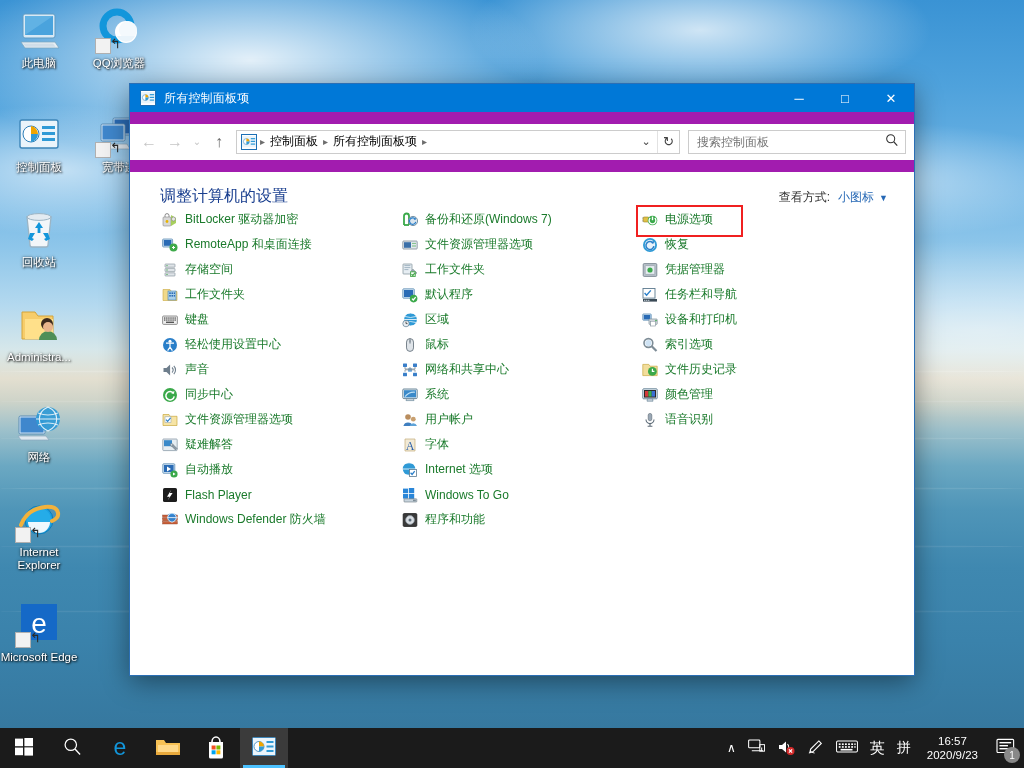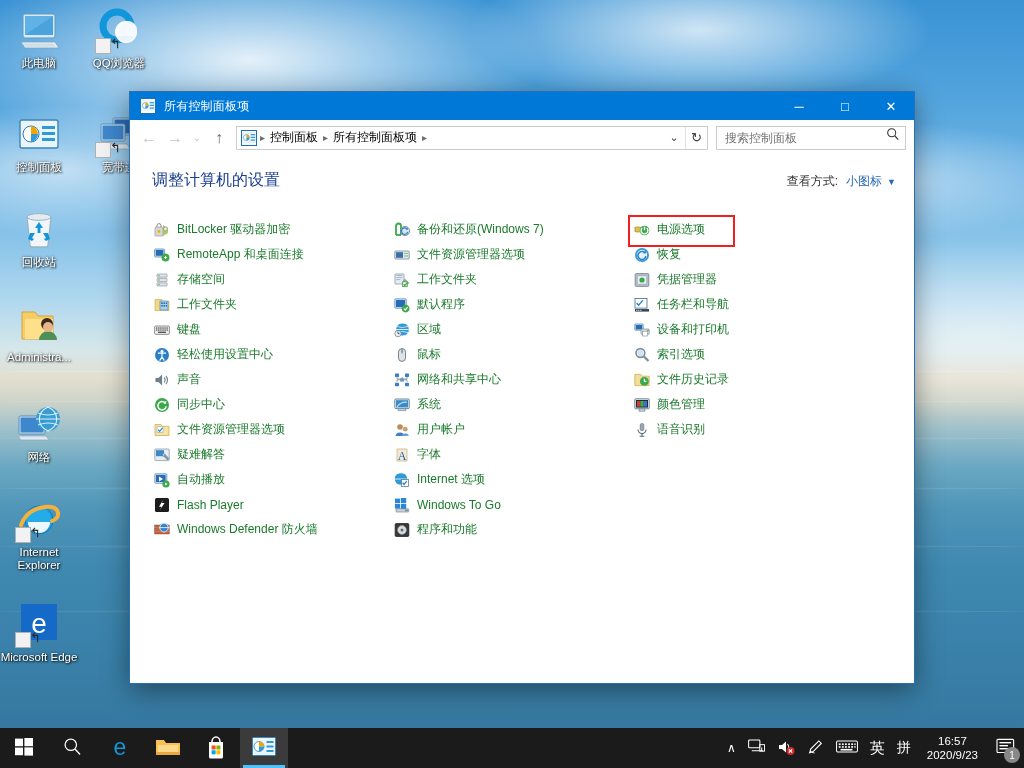--- a/index.html
+++ b/index.html
@@ -50,24 +50,24 @@
     position: absolute; left: 0; bottom: 0; width: 16px; height: 16px;
     background: #f2f2f2; border: 1px solid #b0b0b0;
   }
   .shortcut-arrow::after {
     content: "↱"; position: absolute; left: 2px; top: -3px;
     font-size: 13px; color: #2a2a2a; transform: scaleX(-1) translateX(-12px);
   }
 
   
   #window {
-    position: absolute; left: 130px; top: 92px; width: 784px; height: 591px;
-    background: #fde047;
+    position: absolute; left: 130px; top: 84px; width: 784px; height: 591px;
+    background: #a21caf;
     box-shadow: 0 0 0 1px #2b6fb5, 0 6px 26px rgba(0,0,0,.45);
-    display: flex; flex-direction: column;
+    display: flex; flex-direction: column; gap: 12px;
   }
   #titlebar {
     height: 28px; background: #0078d7; display: flex; align-items: center;
     flex: 0 0 auto; position: relative;
   }
   #titlebar .ticon {
     width: 16px; height: 16px; margin: 0 8px 0 10px; position: relative;
     background: #fff; border: 1px solid #1b6fb5;
   }
   #titlebar .ttext {
@@ -98,43 +98,43 @@
     border: 1px solid #1b6fb5; position: relative; flex: 0 0 auto;
   }
   .crumb { font-size: 12px; color: #000; padding: 0 4px; white-space: nowrap; }
   .crumbsep { color: #6d6d6d; font-size: 10px; padding: 0 1px; }
   #addressbar .arrow-dd, #addressbar .refresh {
     width: 22px; height: 22px; display: flex; align-items: center; justify-content: center;
     color: #444; font-size: 11px; flex: 0 0 auto;
   }
   #addressbar .refresh { border-left: 1px solid #e2e2e2; font-size: 13px; }
   #searchbox {
-    width: 190px; height: 24px; border: 1px solid #cccccc; border-left: none;
-    display: flex; background: #fff; flex: 0 0 auto;
+    width: 218px; height: 24px; border: 1px solid #cccccc; border-left: none;
+    display: flex; align-items: center; background: #fff; flex: 0 0 auto;
   }
   #searchbox input {
     flex: 1 1 auto; border: none; outline: none; font-size: 12px;
     color: #707070; padding-left: 8px; font-family: "Liberation Sans", sans-serif;
     background: transparent;
   }
   #searchbox .sicon { width: 26px; text-align: center; color: #333; font-size: 13px; }
 
-  #content { flex: 1 1 auto; background: #fff; position: relative; padding: 0 8px; }
+  #content { flex: 1 1 auto; background: #fff; position: relative; padding: 0 16px; }
   #hdrrow {
     display: flex; align-items: baseline; justify-content: space-between;
     padding: 14px 2px 0 14px;
   }
   #pagetitle { color: #1a3f8f; font-size: 16px; }
   #viewrow { display: flex; align-items: center; font-size: 12px; padding-right: 8px; }
   #viewrow .vlabel { color: #333; }
   #viewrow .vvalue { color: #2668b5; margin-left: 8px; }
   #viewrow .vcaret { color: #2668b5; margin-left: 5px; font-size: 9px; }
 
   #items {
-    margin-top: 26px; padding-left: 12px;
+    padding-left: 12px;
     display: grid; grid-template-columns: 240px 240px 240px;
     column-gap: 0; row-gap: 0; align-content: start;
     grid-auto-flow: column; grid-template-rows: repeat(13, 25px);
   }
   .cpitem {
     display: flex; align-items: center; height: 25px; cursor: default;
     position: relative; padding-left: 4px;
   }
   .cpitem .ci { width: 16px; height: 16px; margin-right: 7px; flex: 0 0 auto; position: relative; }
   .cpitem .cl {

